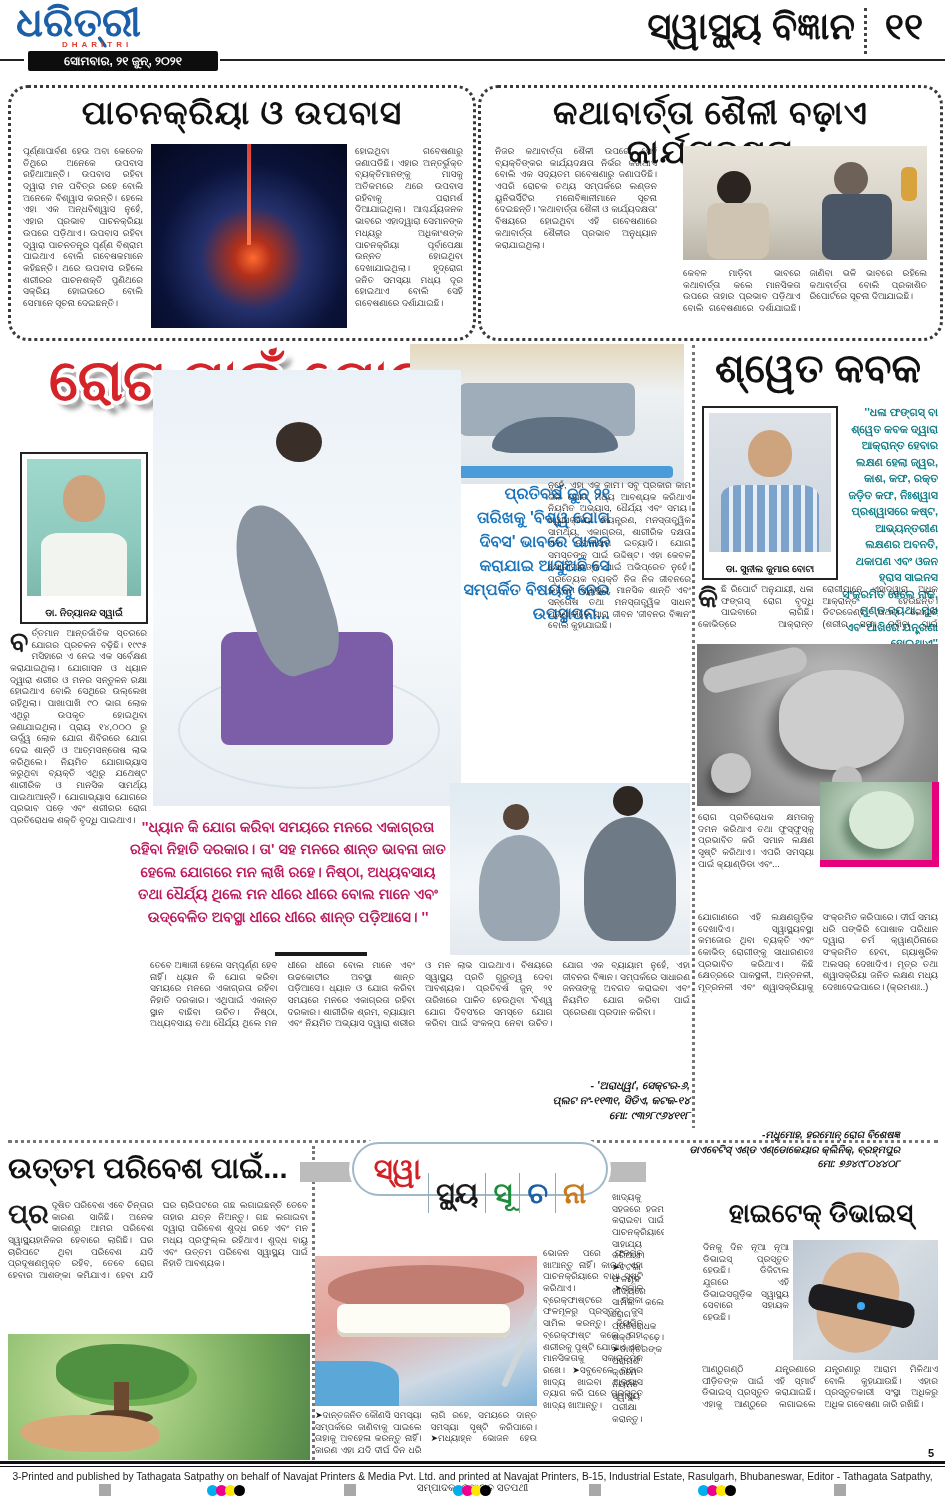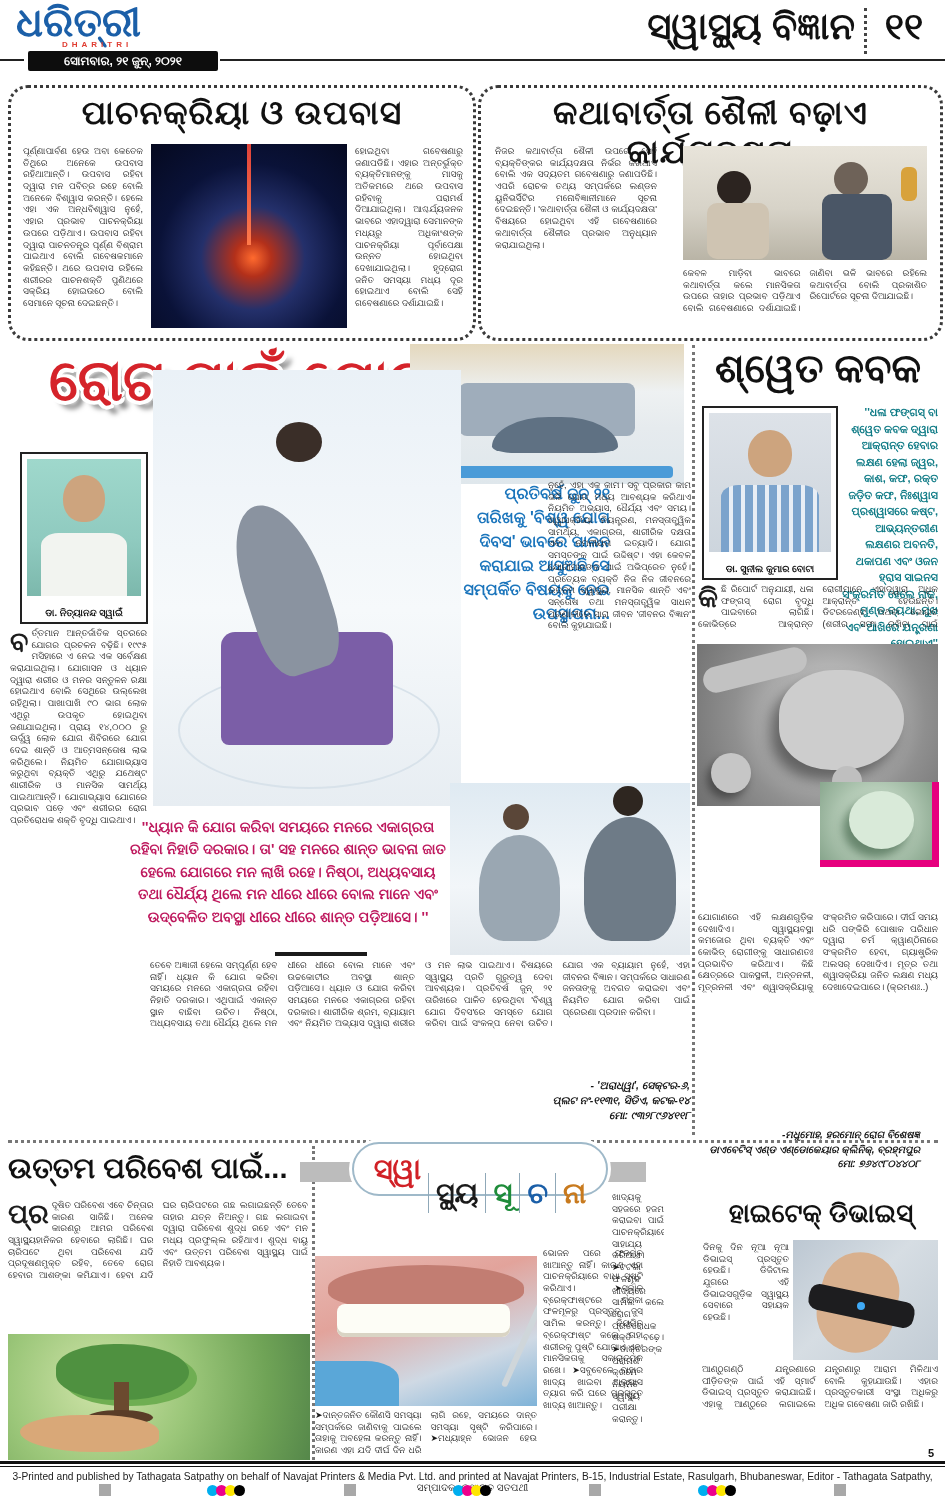--- a/index.html
+++ b/index.html
@@ -218,28 +218,29 @@
     <span class="dropcap">କି</span><span>ଛି ରିପୋର୍ଟ ଅନୁଯାୟୀ, ଧଳା ଫଙ୍ଗସ୍ ରୋଗ ବୃଦ୍ଧି ପାଇବାରେ ଲାଗିଛି। କୋଭିଡ୍‌ରେ ଆକ୍ରାନ୍ତ ରୋଗୀମାନେ ଏହାଦ୍ୱାରା ଅଧିକ ଆକ୍ରାନ୍ତ ହେଉଛନ୍ତି। ଡିଟରଜେଣ୍ଟ ଅଥବା ଭୋଇଟ୍ (ଶରୀର ସଫା ରଖିବା ପାଇଁ ବ୍ୟବହୃତ ହେଉଥିବା ତରଳ ପଦାର୍ଥ) ଦ୍ୱାରା ସଂକ୍ରମଣ ବ୍ୟାପିପାରେ।</span>
   </div>
 
   <div class="ph sem" style="left:697px;top:644px;width:241px;height:162px;">
     <div class="tube"></div>
     <div class="blob"></div>
     <div class="sp1"></div>
     <div class="sp2"></div>
   </div>
 
+  <div class="abs jtxt" style="left:698px;top:812px;width:116px;height:94px;">ରୋଗ ପ୍ରତିରୋଧକ କ୍ଷମତାକୁ ଦମନ କରିଥାଏ ତଥା ଫୁସ୍‌ଫୁସ୍‌କୁ ପ୍ରଭାବିତ କରି ସମାନ ଲକ୍ଷଣ ସୃଷ୍ଟି କରିଥାଏ। ଏପରି ସମସ୍ୟା ପାଇଁ କ୍ୟାଣ୍ଡିଡା ଏବଂ...</div>
 
   <div class="ph inset" style="left:820px;top:782px;width:112px;height:78px;">
     <div class="ball"></div>
   </div>
 
   <div class="abs jtxt cols2" style="left:698px;top:912px;width:240px;height:214px;">ଯୋଗାଣରେ ଏହି ଲକ୍ଷଣଗୁଡ଼ିକ ଦେଖାଦିଏ। ସ୍ୱାସ୍ଥ୍ୟବସ୍ଥା କମଜୋର ଥିବା ବ୍ୟକ୍ତି ଏବଂ କୋଭିଡ୍ ରୋଗୀଙ୍କୁ ସାଧାରଣତଃ ପ୍ରଭାବିତ କରିଥାଏ। କିଛି କ୍ଷେତ୍ରରେ ପାକସ୍ଥଳୀ, ଅନ୍ତନଳୀ, ମୂତ୍ରନଳୀ ଏବଂ ଶ୍ୱାସକ୍ରିୟାକୁ ସଂକ୍ରମିତ କରିପାରେ। ଦୀର୍ଘ ସମୟ ଧରି ପଙ୍କିରି ପୋଷାକ ପରିଧାନ ଦ୍ୱାରା ଚର୍ମ କ୍ୱାଣ୍ଠିନାରେ ସଂକ୍ରମିତ ହେବା, ଗ୍ୟାଷ୍ଟ୍ରିକ ଅଲସର୍ ଦେଖାଦିଏ। ମୂତ୍ର ତଥା ଶ୍ୱାସକ୍ରିୟା ଜନିତ ଲକ୍ଷଣ ମଧ୍ୟ ଦେଖାଦେଇପାରେ। (କ୍ରମଶଃ..)</div>
 
-  <div class="abs sig" style="left:708px;top:1128px;width:212px;font-size:10px;">
+  <div class="abs sig" style="left:688px;top:1128px;width:212px;font-size:10px;">
     <div>-ମଧୁମୋହ, ହରମୋନ୍ ରୋଗ ବିଶେଷଜ୍ଞ</div>
     <div>ଡାଏବେଟିସ୍ ଏଣ୍ଡ ଏଣ୍ଡୋକେୟାର କ୍ଲିନିକ୍, ବ୍ରହ୍ମପୁର</div>
     <div>ମୋ: ୭୬୪୯୮୦୪୪୦୮</div>
   </div>
 
   <div class="abs dotsep-h" style="left:8px;top:1140px;width:930px;"></div>
   <div class="abs dotsep-v" style="left:312px;top:1146px;height:314px;"></div>
 
   <h2 class="abs envhead" style="left:8px;top:1152px;width:300px;">ଉତ୍ତମ ପରିବେଶ ପାଇଁ...</h2>
   <div class="abs jtxt cols2" style="left:8px;top:1200px;width:300px;height:130px;">

